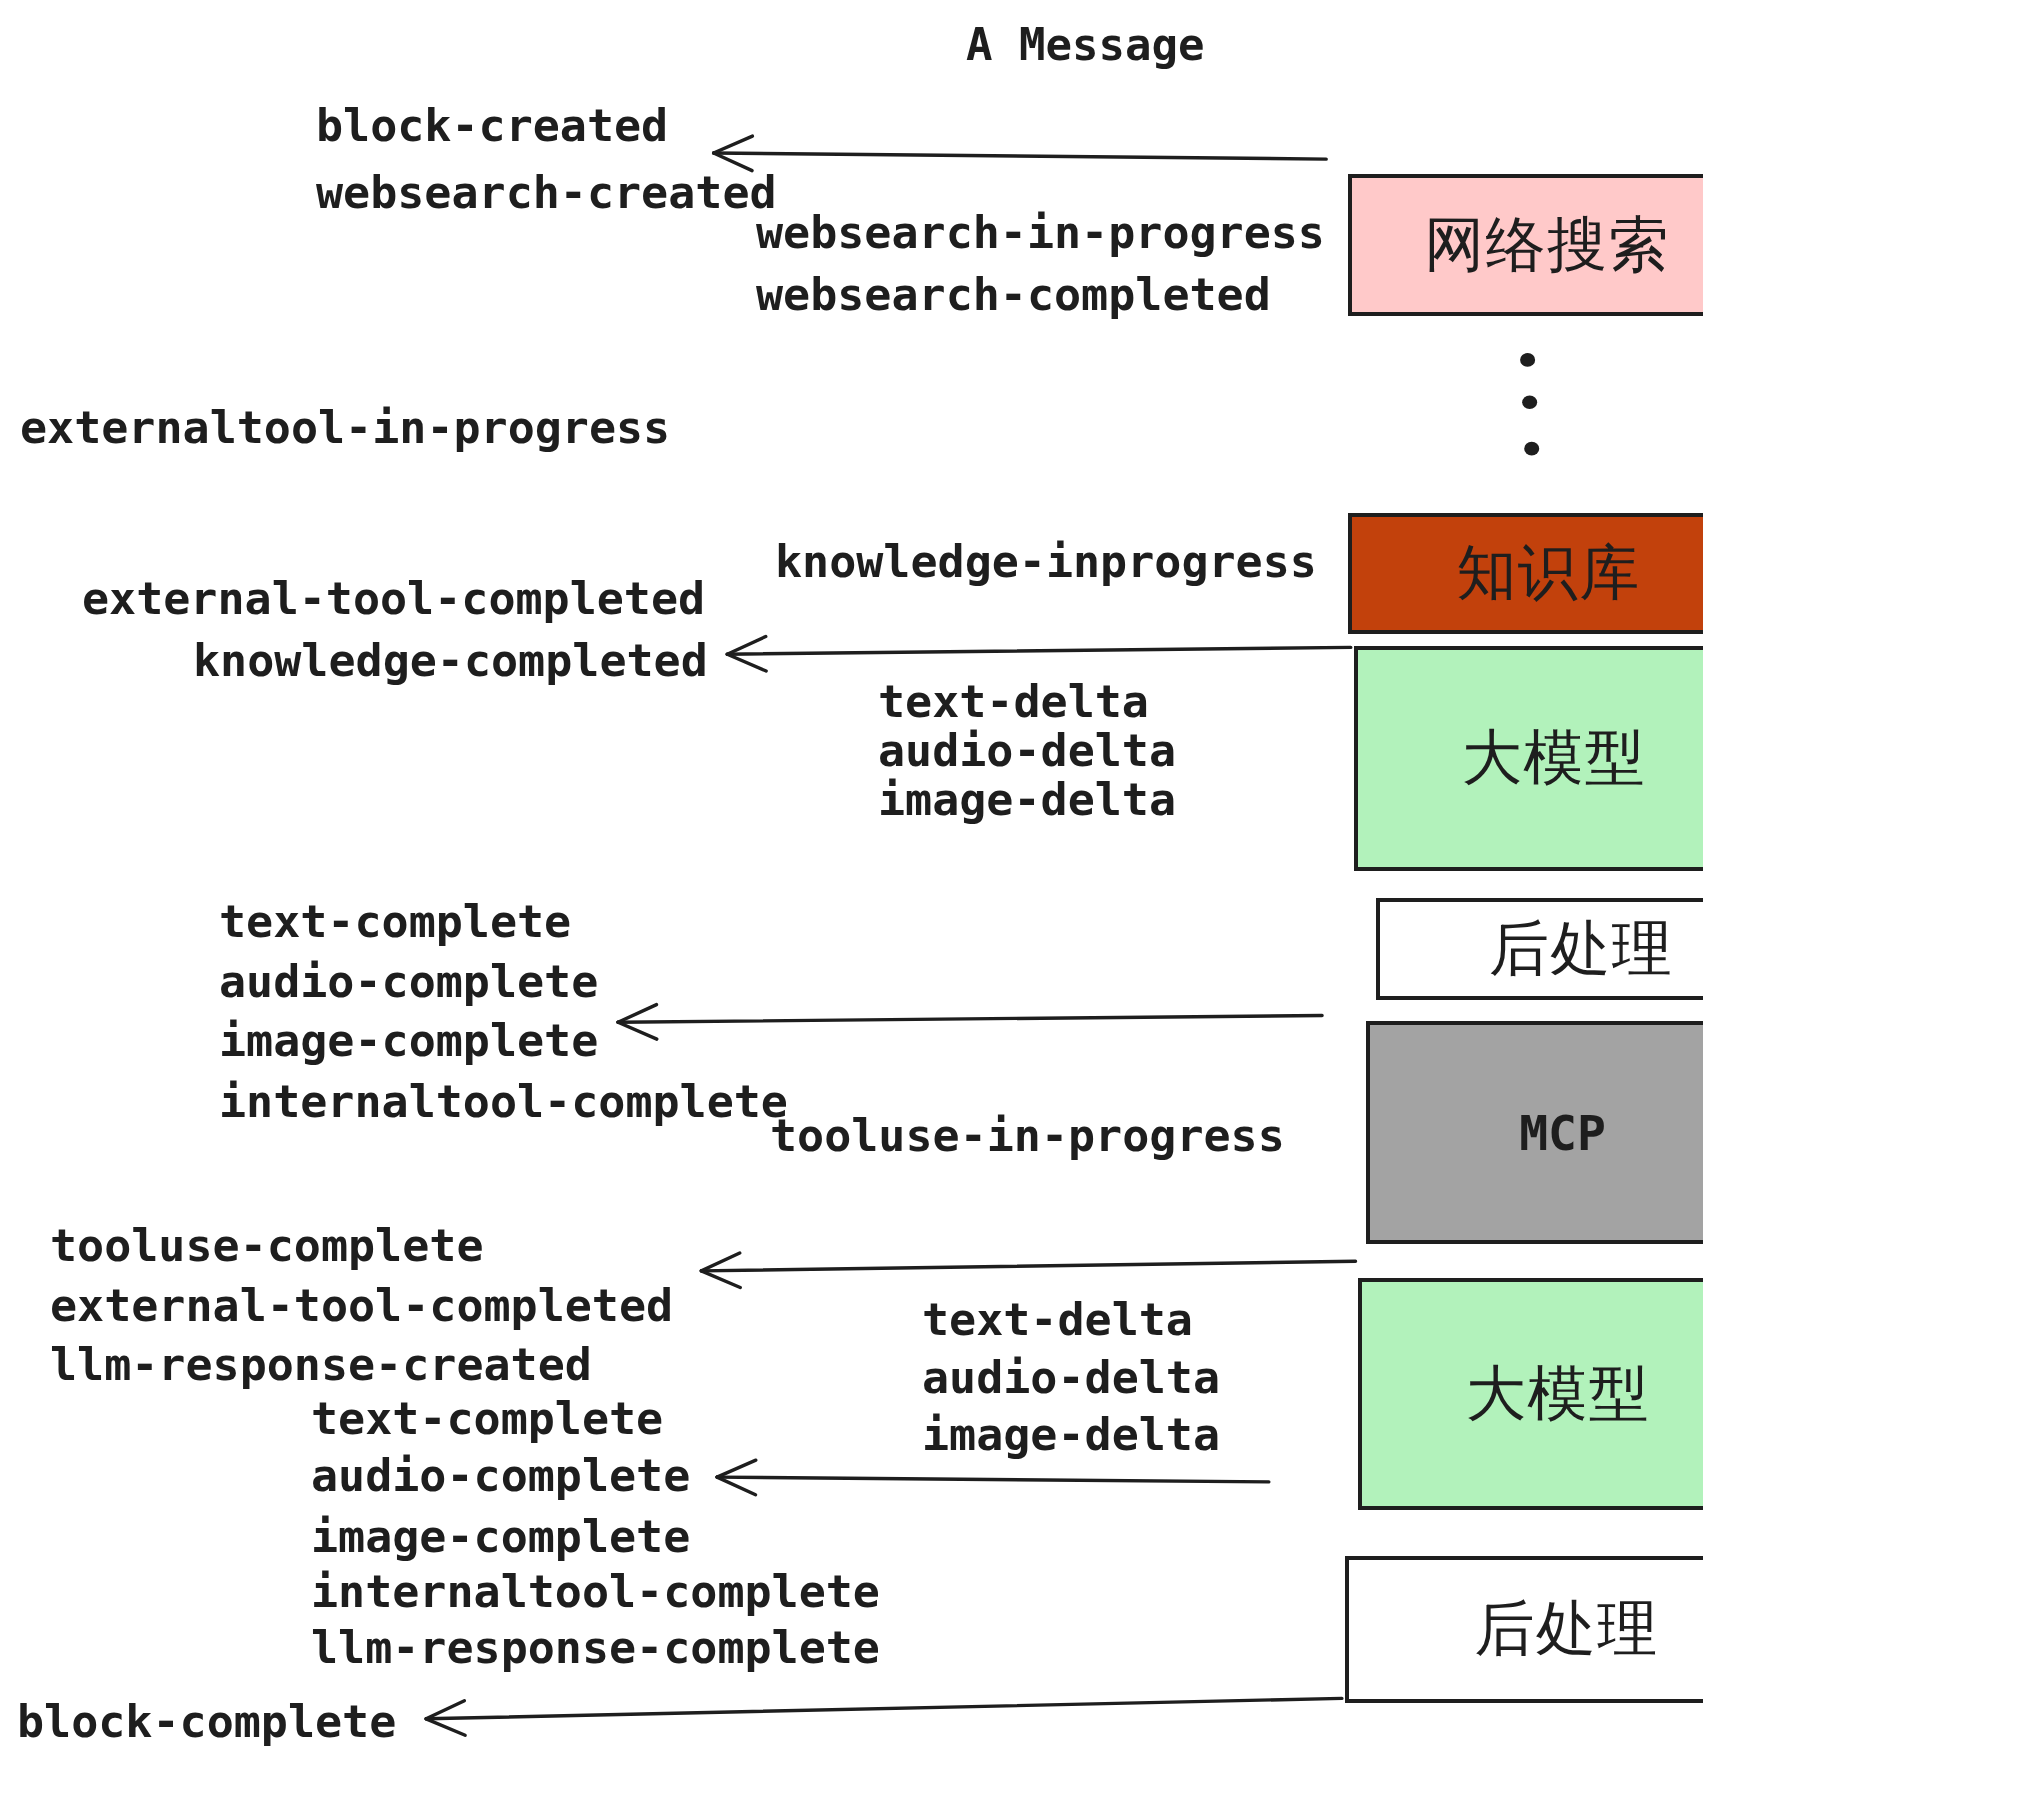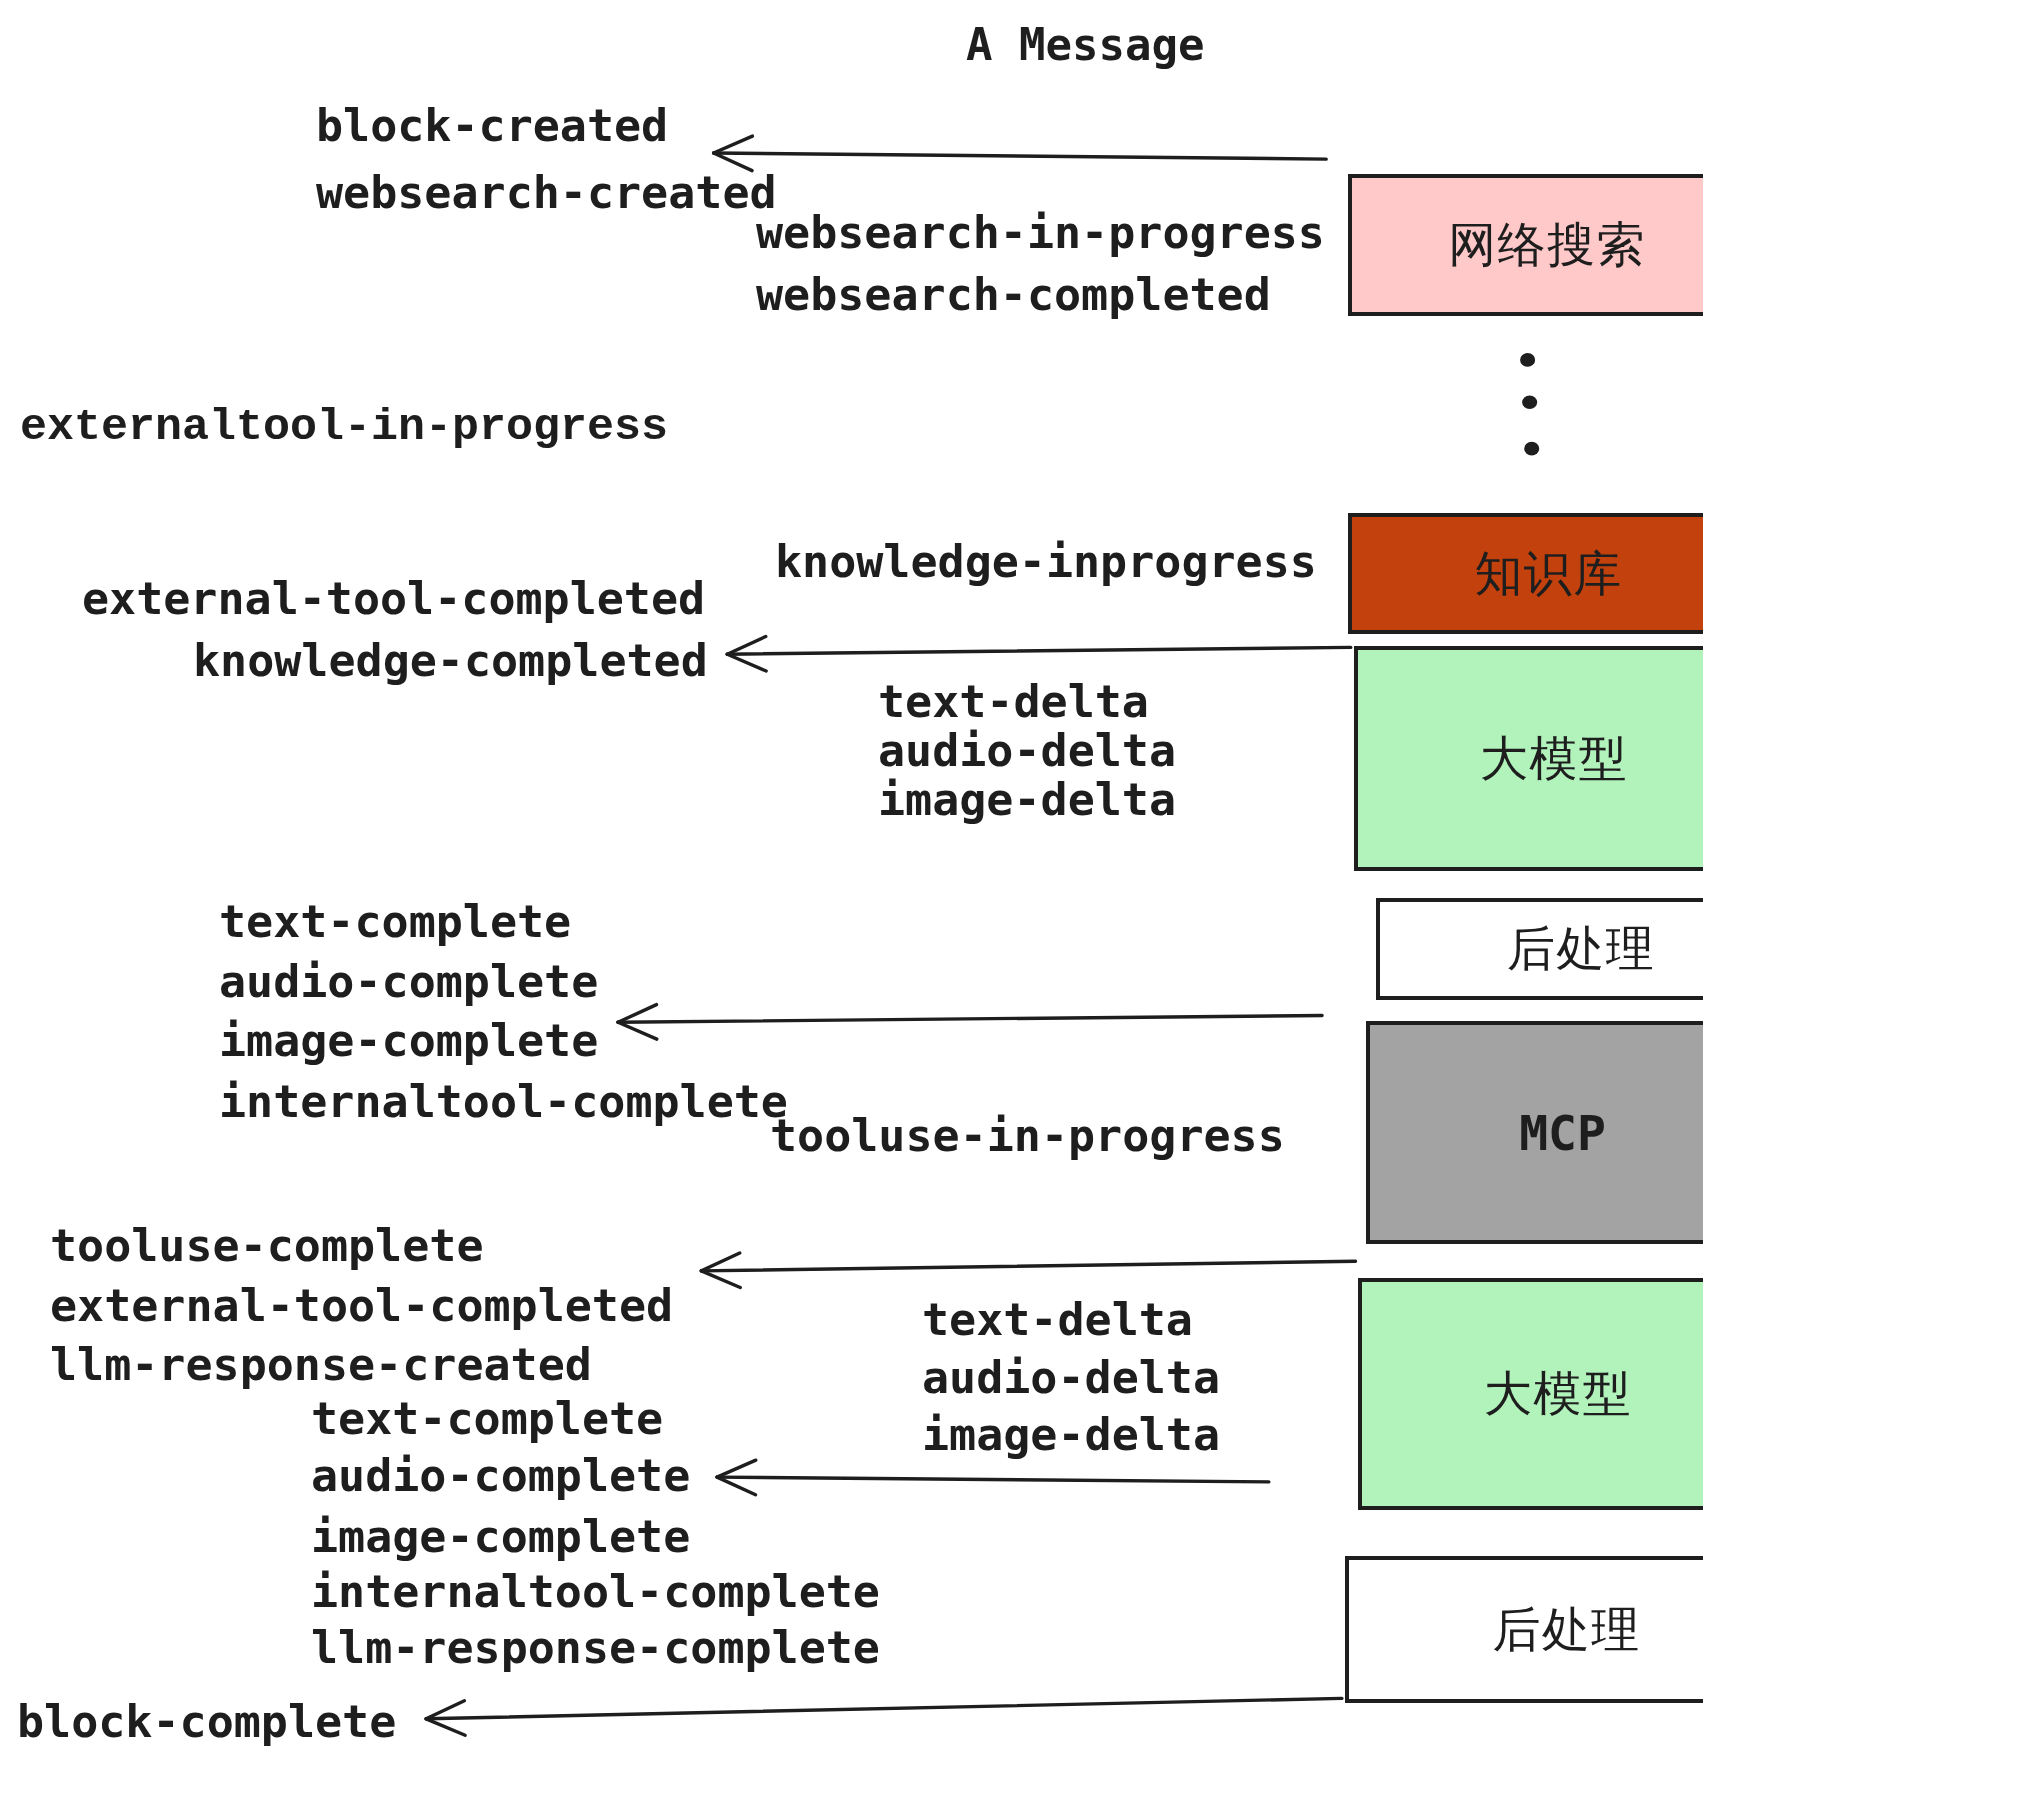--- a/index.html
+++ b/index.html
@@ -23,21 +23,21 @@
     font-size:45px;line-height:1.05;font-weight:600;
     color:#1e1e1e;white-space:pre;
   }
   .box{
     position:absolute;box-sizing:border-box;
     border:4.1px solid #1e1e1e;
     display:flex;align-items:center;justify-content:center;
   }
   .box-label{
     font-family:Liberation Serif, serif;
-    font-size:48px;color:#1e1e1e;white-space:pre;letter-spacing:1.4px;
+    font-size:60px;color:#1e1e1e;white-space:pre;letter-spacing:1.4px;
   }
   .box-label.mono{
     font-family:"DejaVu Sans Mono", monospace;
     font-size:48px;font-weight:700;letter-spacing:0;
   }
   .cn-label{
     position:absolute;
     font-family:"DejaVu Sans", sans-serif;
     font-size:66px;color:#0369a1;white-space:pre;letter-spacing:1.4px;
   }
@@ -100,21 +100,21 @@
       <ellipse cx="2237" cy="527" rx="11" ry="10" fill="#1E1E1E"></ellipse>
       <ellipse cx="2240" cy="589" rx="11" ry="10" fill="#1E1E1E"></ellipse>
       <ellipse cx="2243" cy="657" rx="11" ry="10" fill="#1E1E1E"></ellipse>
     </svg>
   <div class="title">A Message</div>
   <div id="label-layer">
       <div class="event-label" style="left: 316px; top: 102px;">block-created</div>
       <div class="event-label" style="left: 316px; top: 169px;">websearch-created</div>
       <div class="event-label" style="left: 756px; top: 209px;">websearch-in-progress</div>
       <div class="event-label" style="left: 756px; top: 271px;">websearch-completed</div>
-      <div class="event-label" style="left: 20px; top: 404px; font-family: Liberation Mono, monospace;">externaltool-in-progress</div>
+      <div class="event-label" style="left: 20px; top: 404px;">externaltool-in-progress</div>
       <div class="event-label" style="left: 775px; top: 538px;">knowledge-inprogress</div>
       <div class="event-label" style="left: 82px; top: 575px;">external-tool-completed</div>
       <div class="event-label" style="left: 193px; top: 637px;">knowledge-completed</div>
       <div class="event-label" style="left: 878px; top: 678px;">text-delta</div>
       <div class="event-label" style="left: 878px; top: 727px;">audio-delta</div>
       <div class="event-label" style="left: 878px; top: 776px;">image-delta</div>
       <div class="event-label" style="left: 219px; top: 898px;">text-complete</div>
       <div class="event-label" style="left: 219px; top: 958px;">audio-complete</div>
       <div class="event-label" style="left: 219px; top: 1017px;">image-complete</div>
       <div class="event-label" style="left: 219px; top: 1078px;">internaltool-complete</div>

